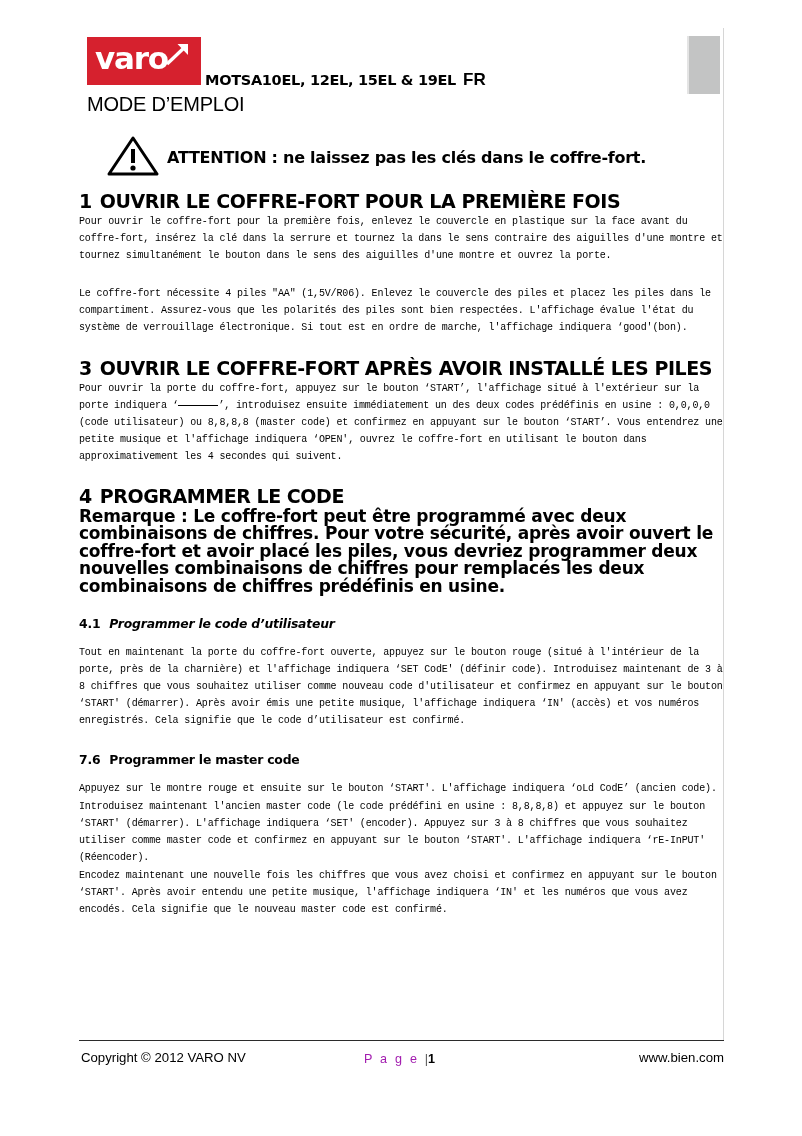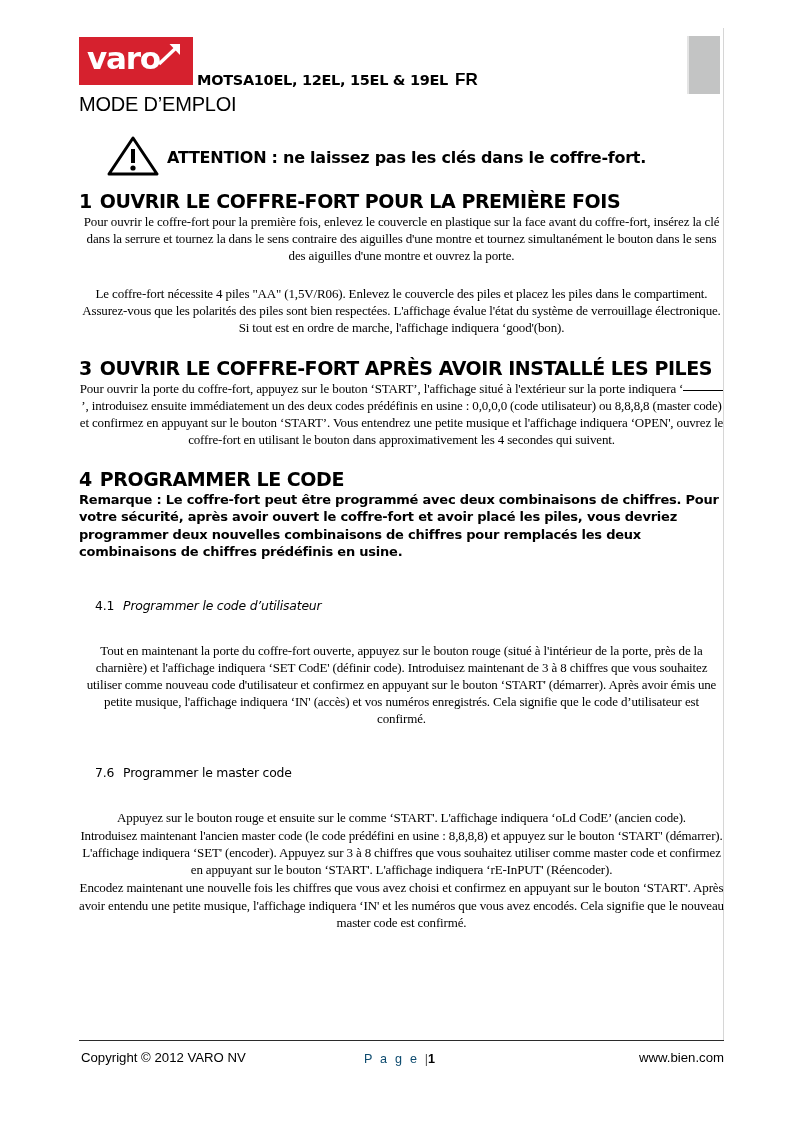--- a/index.html
+++ b/index.html
@@ -30,21 +30,21 @@
     top: 28px;
     width: 644px;
     height: 1012px;
     border-right: 1px solid #d6d6d6;
     box-sizing: content-box;
   }
 
   
   #header {
     position: absolute;
-    left: 79px;
+    left: 87px;
     top: 32px;
     width: 645px;
     height: 96px;
   }
   #logo-box {
     position: absolute;
     left: 0px;
     top: 5px;
     width: 114px;
     height: 48px;
@@ -144,45 +144,45 @@
     font-family: "DejaVu Sans", sans-serif;
     font-weight: 700;
     font-size: 19px;
     letter-spacing: -0.45px;
     white-space: nowrap;
   }
   h2.sec-head .num {
     margin-right: 8px;
   }
   h3.sub-head {
-    margin: 16px;
-    font-family: "DejaVu Sans", sans-serif;
-    font-weight: 400;
+    margin: 0;
+    font-family: "DejaVu Sans", sans-serif;
+    font-weight: 700;
     font-size: 12.4px;
     letter-spacing: -0.2px;
   }
   h3.sub-head .num {
     margin-right: 9px;
   }
   h3.sub-head .ital {
     font-style: italic;
   }
   p.body-text {
     margin: 1px 0 0 0;
-    font-family: Liberation Serif, serif;
-    font-size: 13px;
+    font-family: Liberation Mono, monospace;
+    font-size: 10px;
     line-height: 17.1px;
     letter-spacing: -0.15px;
-    text-align: center;
+    text-align: left;
   }
   p.body-bold {
     margin: 1px 0 0 0;
     font-family: "DejaVu Sans", sans-serif;
     font-weight: 700;
-    font-size: 13px;
+    font-size: 17px;
     line-height: 17.4px;
     letter-spacing: -0.22px;
   }
   .blank-fill {
     display: inline-block;
     width: 40px;
     border-bottom: 1.4px solid #000;
     vertical-align: 2px;
   }
   .sec-block { margin-top: 0; }
@@ -215,21 +215,21 @@
     position: absolute;
     left: 2px;
     top: 0;
   }
   #footer-center {
     position: absolute;
     left: 285px;
     top: 1px;
   }
   #footer-center .pg-word {
-    color: #0c4a6e;
+    color: #a21caf;
     letter-spacing: 2.2px;
     font-size: 12.6px;
   }
   #footer-center .pg-sep {
     color: #555;
     font-size: 12.6px;
   }
   #footer-center .pg-num {
     font-weight: 700;
     font-size: 12.6px;
@@ -318,21 +318,21 @@
       <p class="body-text">Tout en maintenant la porte du coffre-fort ouverte, appuyez sur le bouton rouge (situé à l'intérieur de la porte, près de la charnière) et l'affichage indiquera ‘SET CodE' (définir code). Introduisez maintenant de 3 à 8 chiffres que vous souhaitez utiliser comme nouveau code d'utilisateur et confirmez en appuyant sur le bouton ‘START' (démarrer). Après avoir émis une petite musique, l'affichage indiquera ‘IN' (accès) et vos numéros enregistrés. Cela signifie que le code d’utilisateur est confirmé.</p>
     </div>
 
     <div class="gap-42"></div>
 
     <div class="sec-block">
       <h3 class="sub-head">
         <span class="num">7.6</span><span>Programmer le master code</span>
       </h3>
       <div class="gap-41"></div>
-      <p class="body-text">Appuyez sur le bouton rouge et ensuite sur le comme ‘START'. L'affichage indiquera ‘oLd CodE’ (ancien code).</p>
+      <p class="body-text">Appuyez sur le montre rouge et ensuite sur le bouton ‘START'. L'affichage indiquera ‘oLd CodE’ (ancien code).</p>
       <p class="body-text">Introduisez maintenant l'ancien master code (le code prédéfini en usine : 8,8,8,8) et appuyez sur le bouton ‘START' (démarrer). L'affichage indiquera ‘SET' (encoder). Appuyez sur 3 à 8 chiffres que vous souhaitez utiliser comme master code et confirmez en appuyant sur le bouton ‘START'. L'affichage indiquera ‘rE-InPUT' (Réencoder).</p>
       <p class="body-text">Encodez maintenant une nouvelle fois les chiffres que vous avez choisi et confirmez en appuyant sur le bouton ‘START'. Après avoir entendu une petite musique, l'affichage indiquera ‘IN'  et les numéros que vous avez encodés. Cela signifie que le nouveau master code est confirmé.</p>
     </div>
 
   </div>
 
   <div id="footer-rule"></div>
   <div id="footer">
     <span id="footer-left">Copyright © 2012 VARO NV</span>
     <span id="footer-center"><span class="pg-word">P a g e </span><span class="pg-sep">|</span><span class="pg-num">1</span></span>

